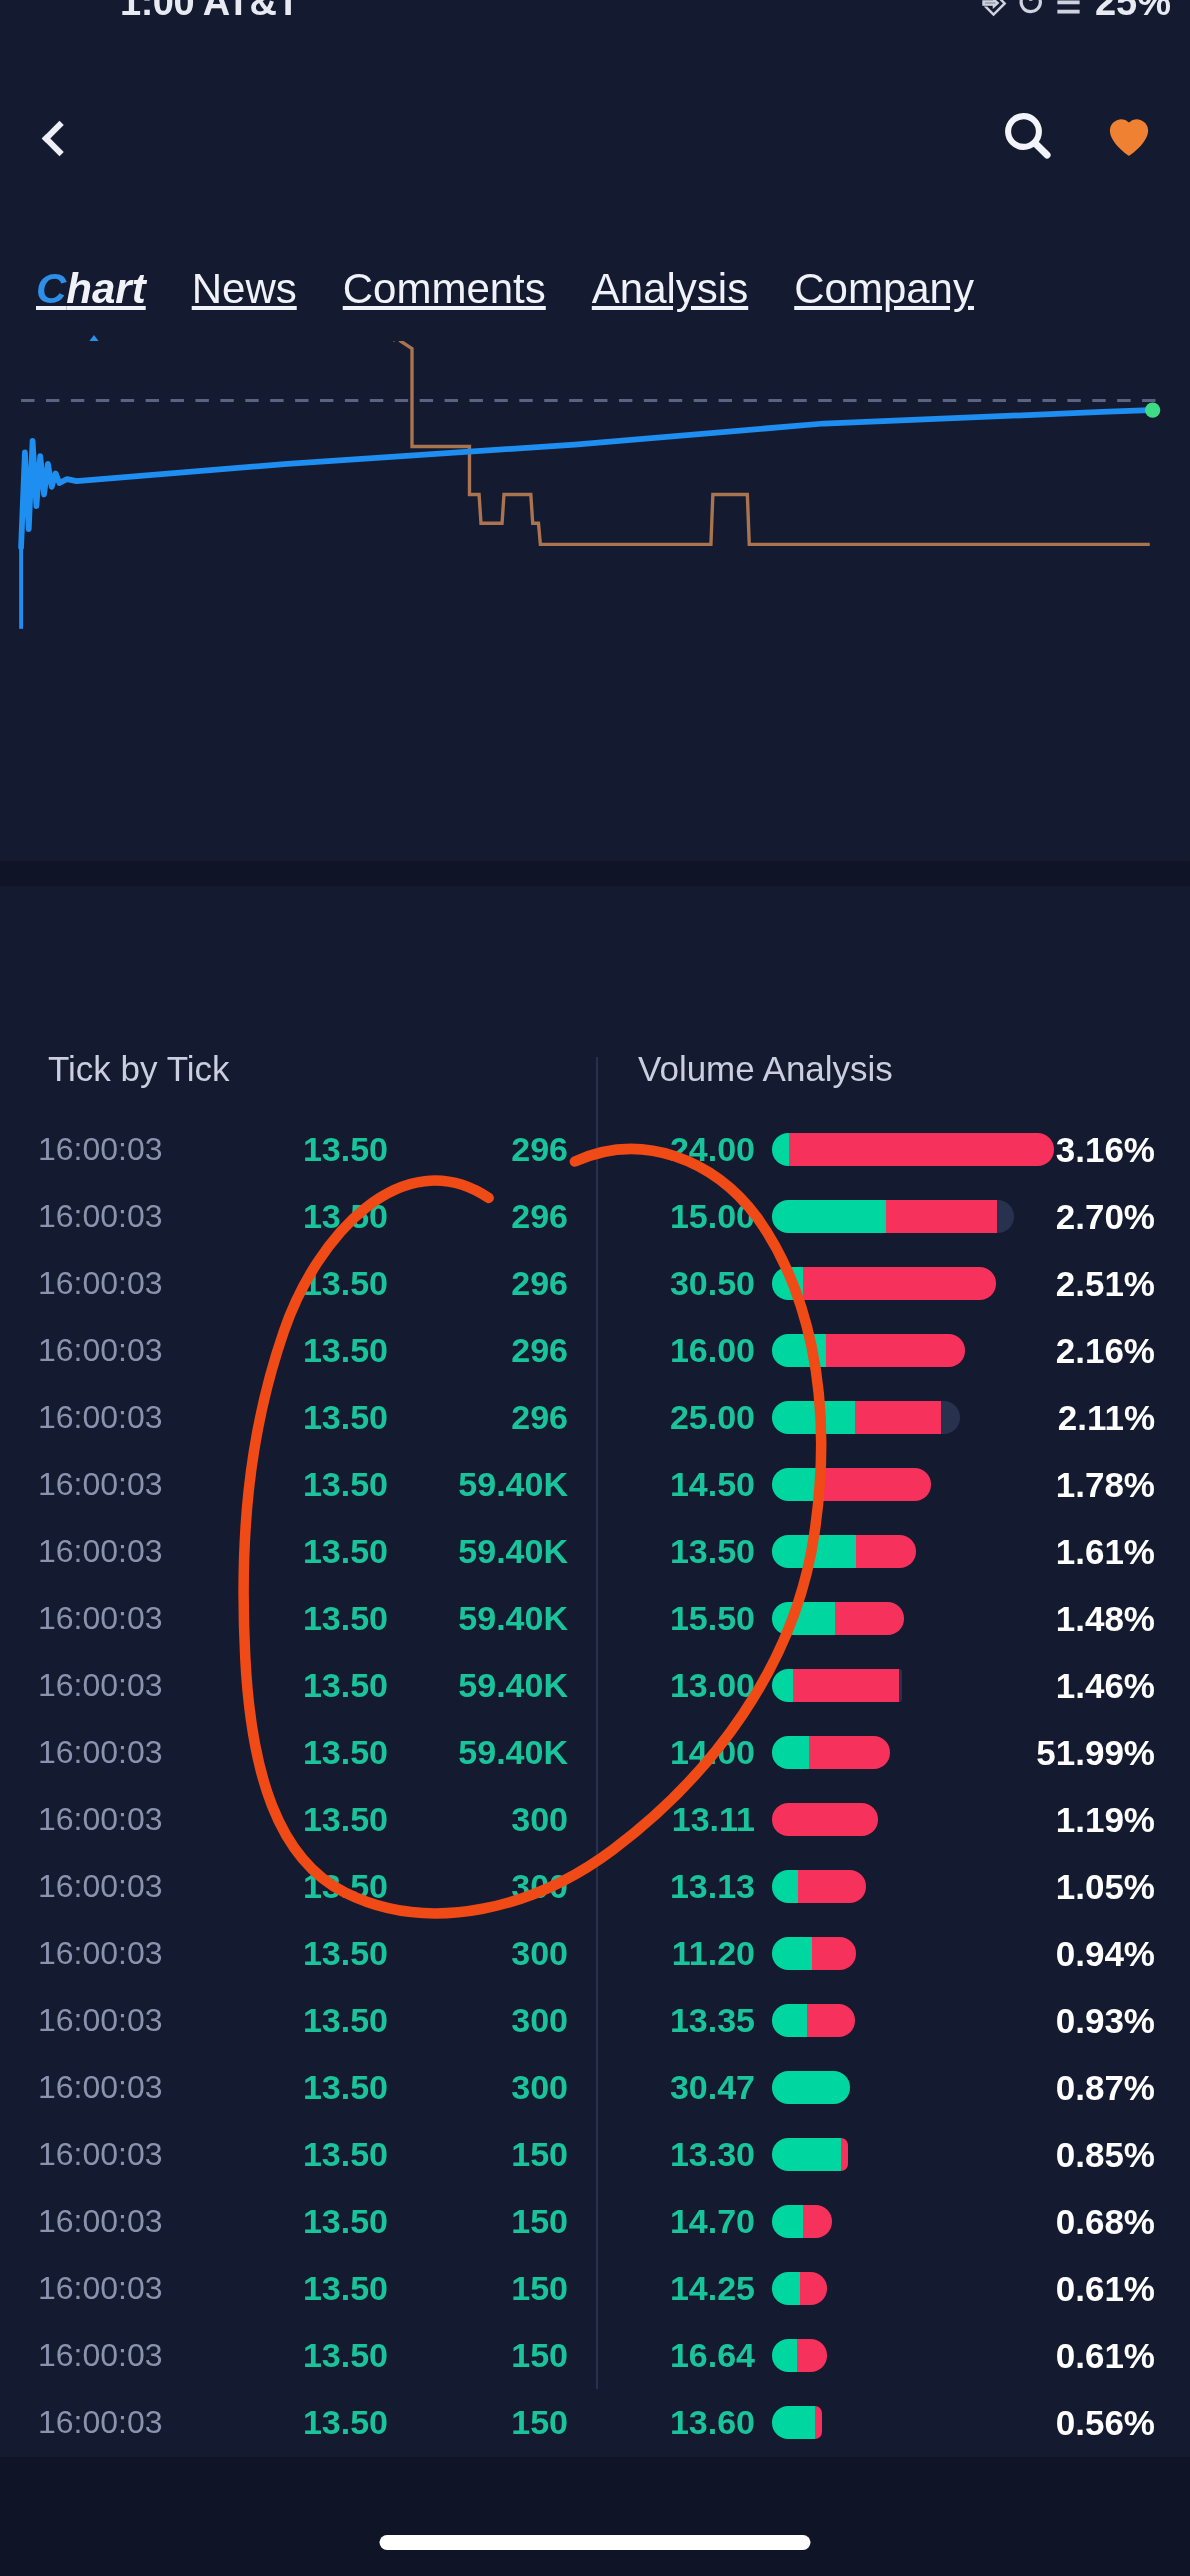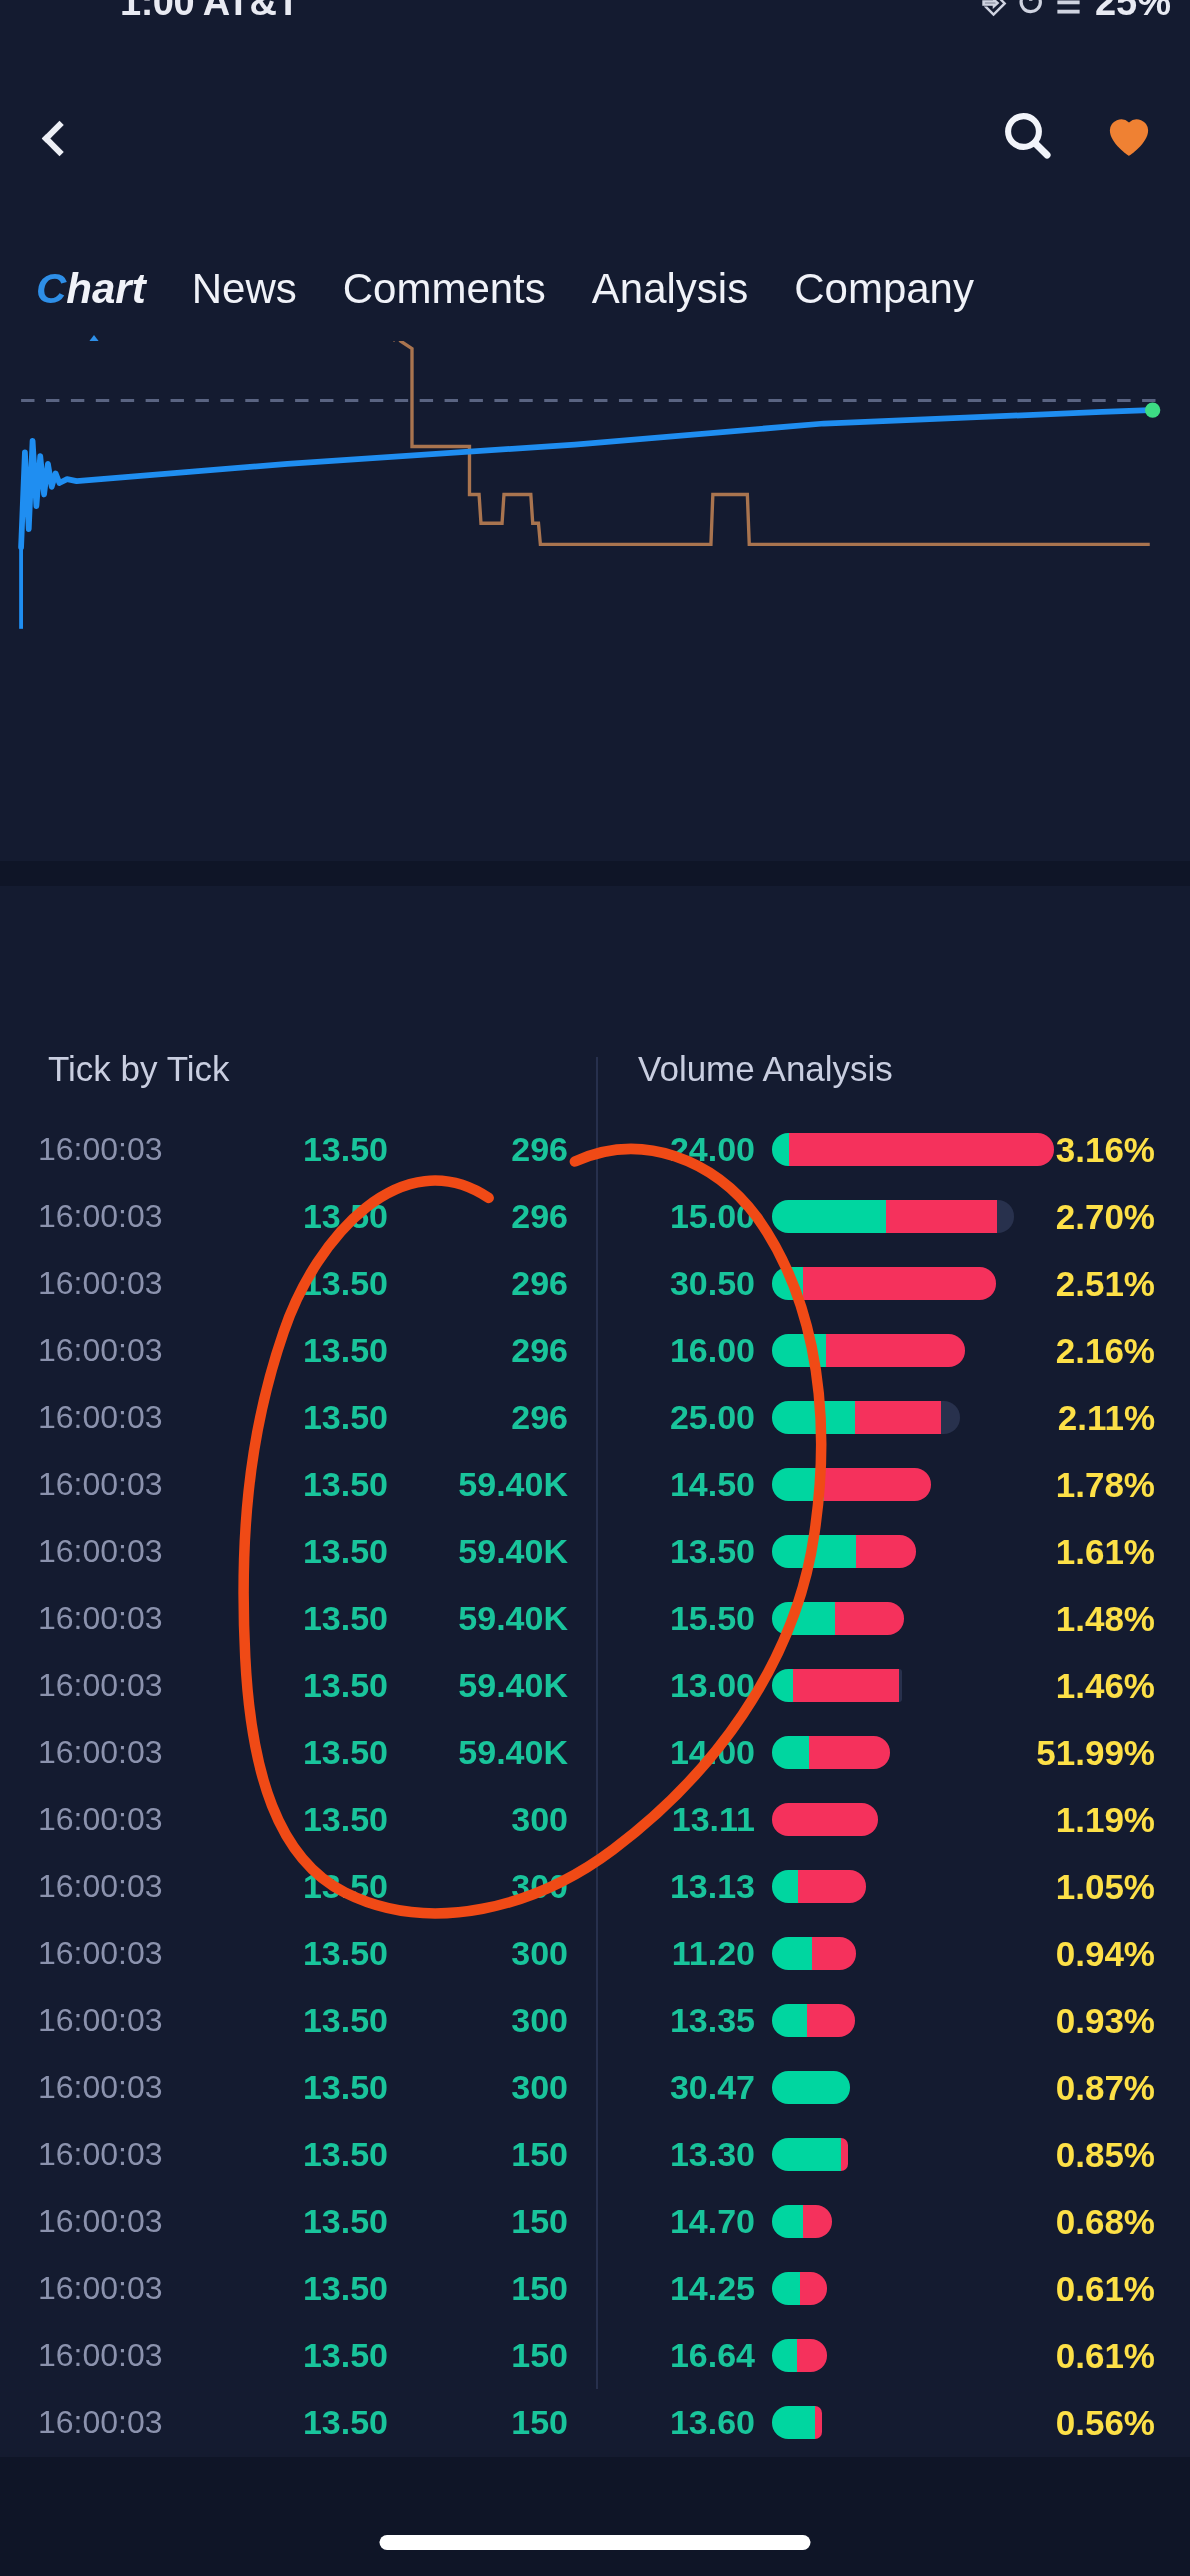--- a/index.html
+++ b/index.html
@@ -58,21 +58,21 @@
   .search-ic{ width:56px;height:56px; display:block; }
   .heart-ic{ width:56px;height:56px; display:block; }
 
   
   .tabbar{
     position:absolute; left:0; top:236px; width:1190px; height:105px;
     display:flex; align-items:center; padding-left:36px; gap:46px;
     overflow:hidden;
   }
   .tab{
-    font-size:42px; color:#f0f2f8; white-space:nowrap; font-weight:400;
+    font-size:42px; color:#f0f2f8; white-space:nowrap; font-weight:400;text-decoration:underline;
   }
   .tab.active{ font-weight:bold; font-style:italic; position:relative; }
   .tab.active .c-blue{ color:#2e8fe8; }
   .tab-caret{
     position:absolute; left:75px; top:335px;
     width:0;height:0;border-left:19px solid transparent;border-right:19px solid transparent;
     border-bottom:25px solid #2e8fe8;
   }
 
   
@@ -127,21 +127,21 @@
     display:flex; align-items:center;
   }
   .c-time{ position:absolute; left:38px; font-size:32px; color:#8b92ad; }
   .c-price{ position:absolute; left:263px; width:125px; text-align:right; font-size:34px; color:#19c49b; font-weight:bold; }
   .c-size{ position:absolute; left:424px; width:144px; text-align:right; font-size:34px; color:#19c49b; font-weight:bold; }
   .c-val{ position:absolute; left:621px; width:134px; text-align:right; font-size:34px; color:#19c49b; font-weight:bold; }
   .c-bar{ position:absolute; left:772px; height:33px; display:flex; align-items:center; }
   .bar-green{ height:33px; background:#00d6a0; }
   .bar-red{ height:33px; background:#f5315c; }
   .bar-track{ height:33px; background:#28314d; }
-  .c-pct{ position:absolute; right:35px; font-size:35px; color:#fde047; font-weight:bold; }
+  .c-pct{ position:absolute; right:35px; font-size:35px; color:#ffffff; font-weight:bold; }
 
   
   .annot{ position:absolute; left:0; top:0; width:1190px; height:2576px; pointer-events:none; }
 
   
   .bottom-band{ position:absolute; left:0; top:2457px; width:1190px; height:119px; background:#0f1527; }
   .home-ind{
     position:absolute; left:50%; transform:translateX(-50%); top:2535px;
     width:431px; height:15.3px; border-radius:7.7px; background:#ffffff;
   }

